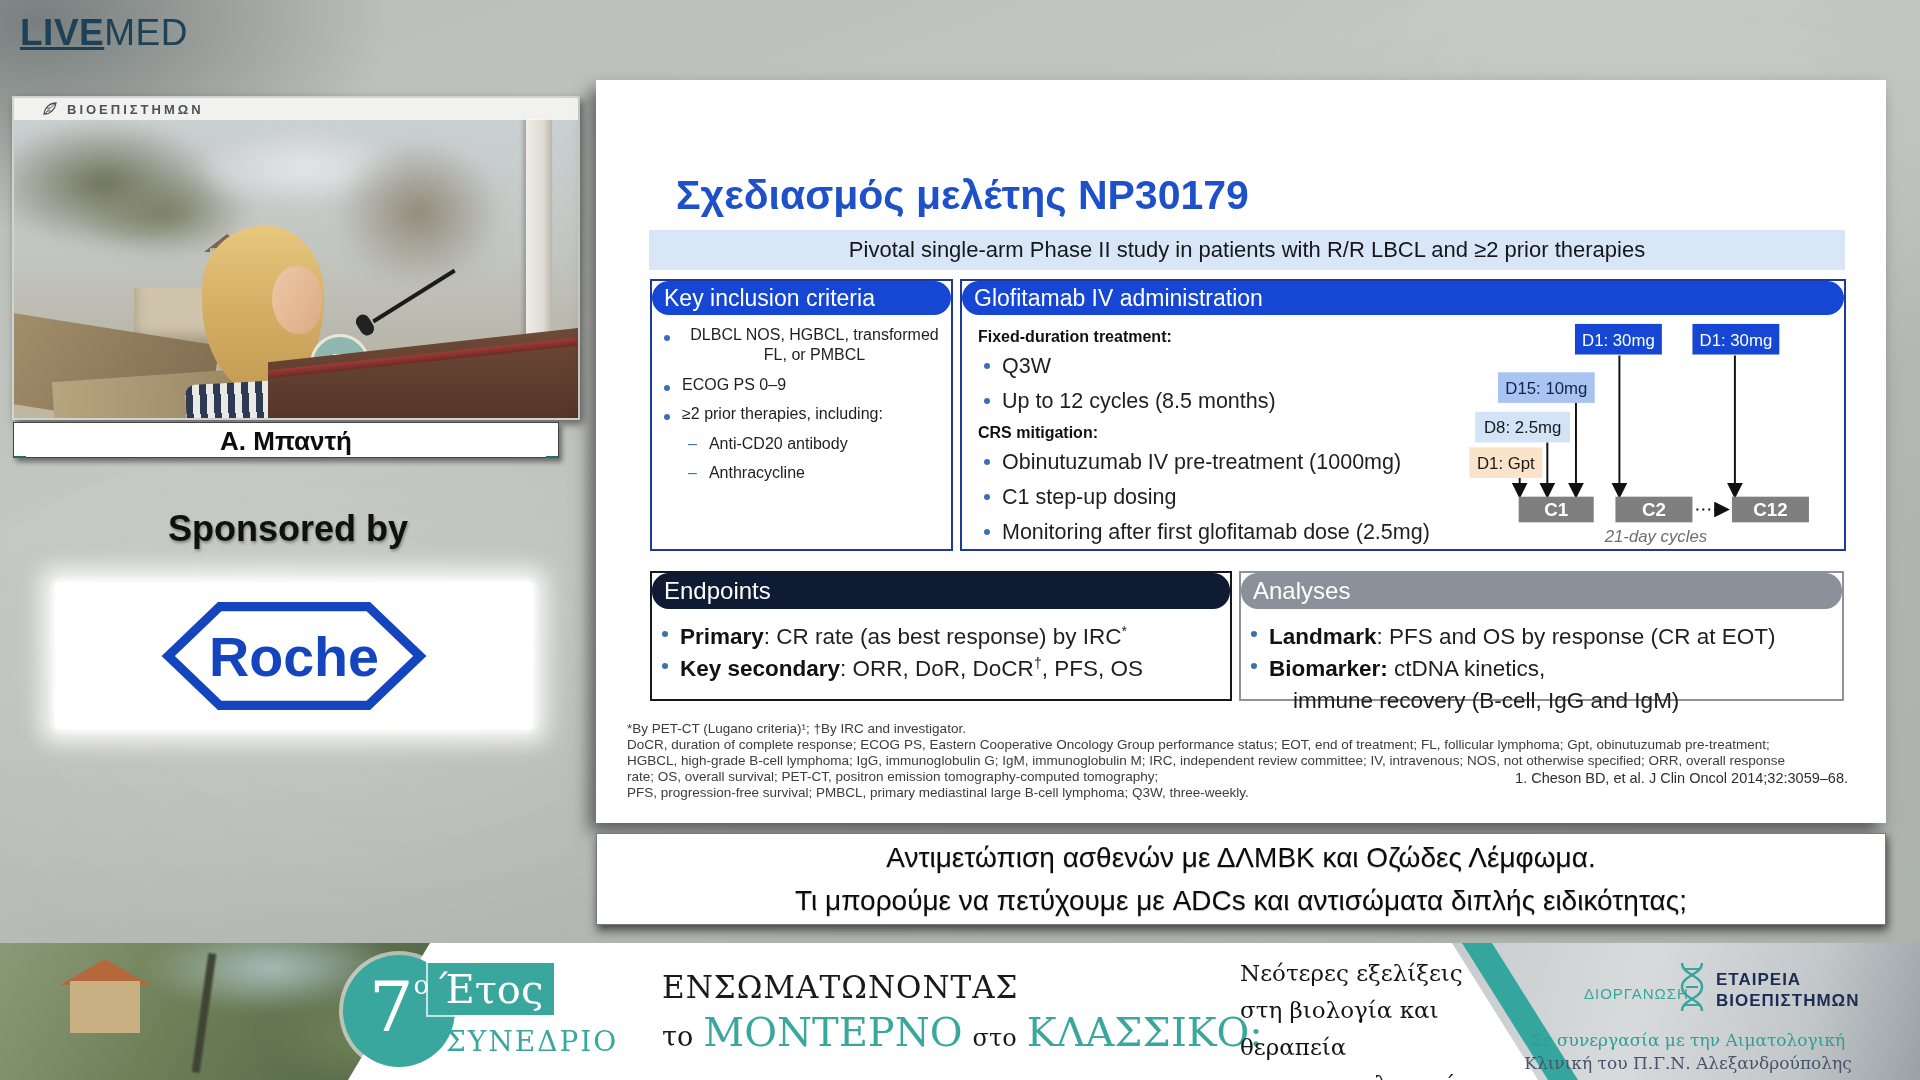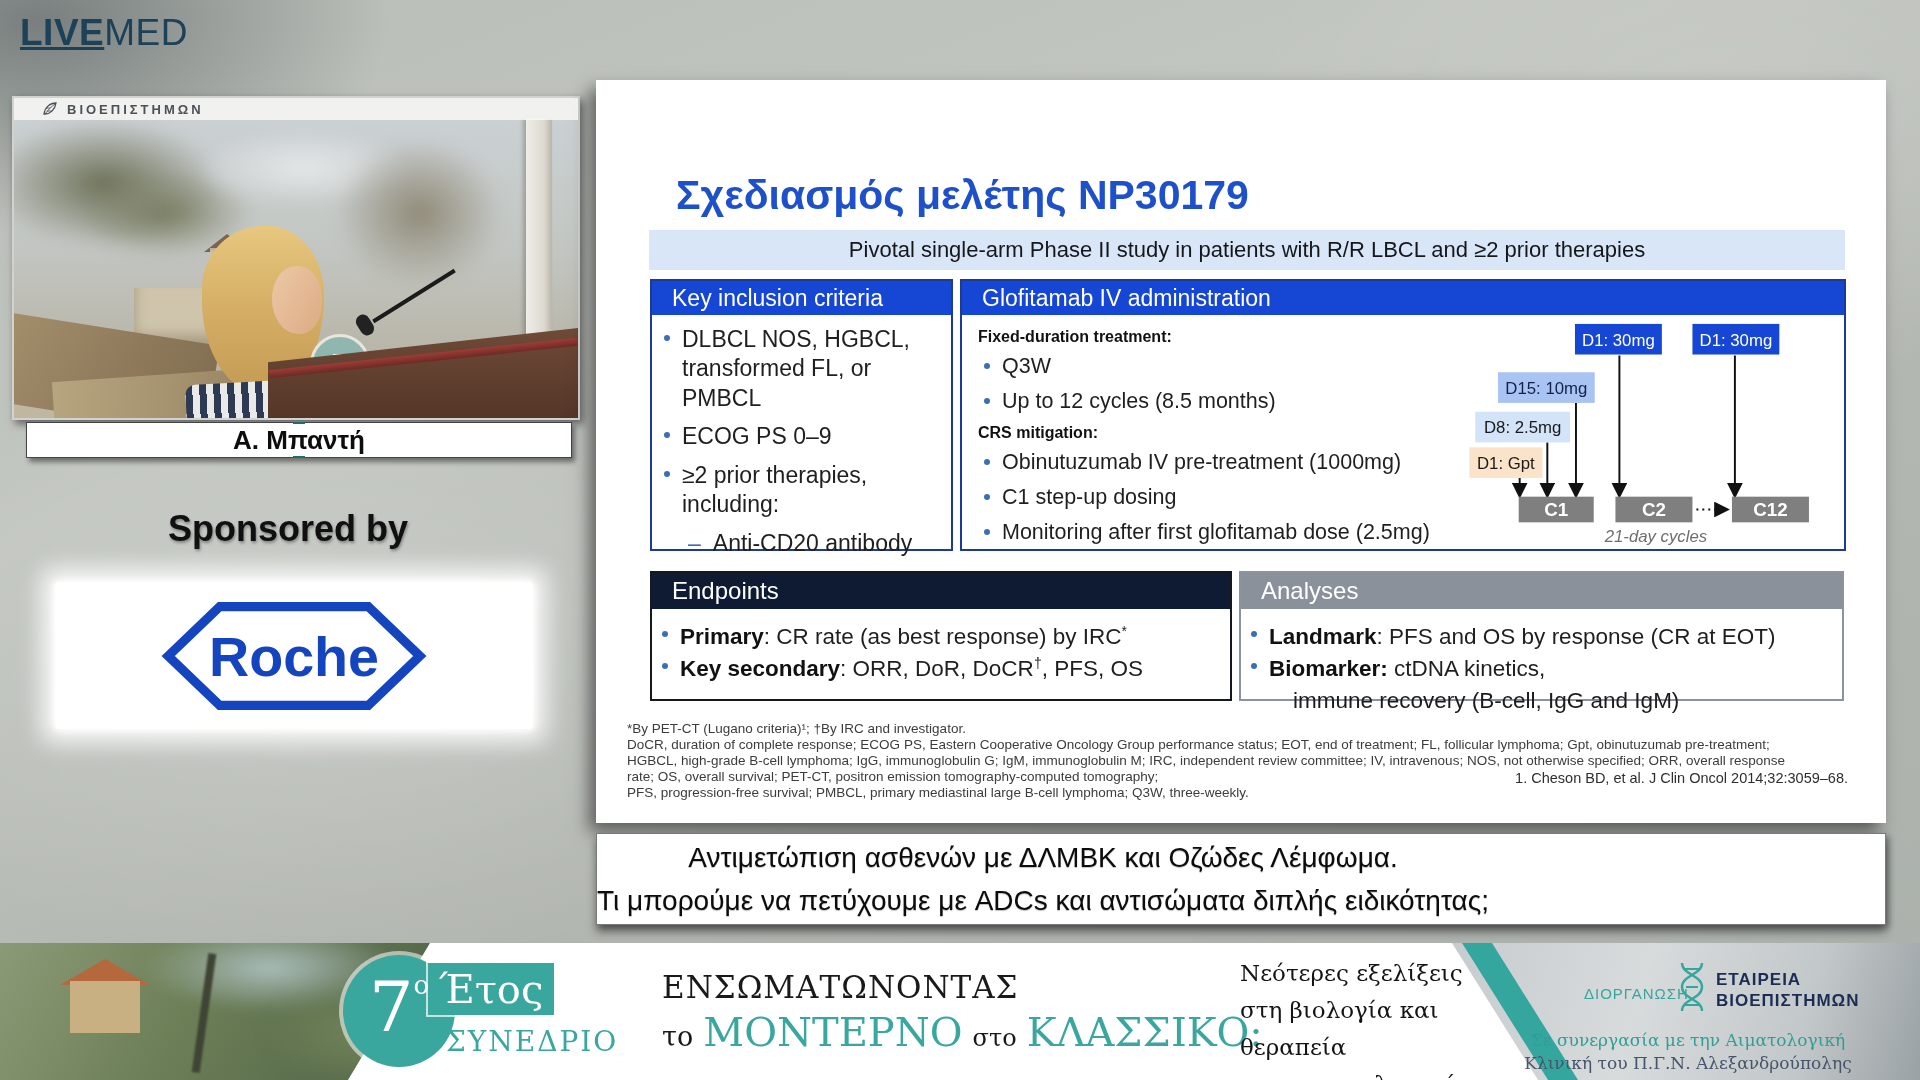--- a/index.html
+++ b/index.html
@@ -39,66 +39,66 @@
           color:#fff;font-size:30px;font-weight:bold;display:flex;align-items:center;justify-content:center;}
   .mic-arm{left:352px;top:196px;width:96px;height:4px;background:#1b1b1b;transform:rotate(-32deg);}
   .mic-head{left:344px;top:216px;width:14px;height:22px;border-radius:7px;background:#222;transform:rotate(-32deg);}
   .podium{right:0;bottom:0;width:310px;height:90px;background:linear-gradient(180deg,#70четь,#4e3226);
           background:linear-gradient(180deg,#6f4a37 0%,#543628 100%);clip-path:polygon(0 38%,100% 0,100% 100%,0 100%);}
   .podium-edge{right:0;bottom:56px;width:310px;height:8px;background:linear-gradient(180deg,#9e3c35,#6e2a26);transform:rotate(-6deg);}
   .wm-bar{left:0;top:0;width:100%;height:22px;background:rgba(246,246,243,.88);display:flex;align-items:center;gap:9px;padding-left:28px;box-sizing:border-box;z-index:5;}
   .wm-text{font-size:13px;font-weight:bold;letter-spacing:3px;color:#4c5158;}
 
   
-  .name-bar{left:26px;top:422px;width:544px;height:34px;background:#fff;border:1px solid #444;
-            box-shadow:3px 4px 5px rgba(0,0,0,.45);display:flex;align-items:center;flex-direction:column;}
+  .name-bar{left:13px;top:422px;width:544px;height:34px;background:#fff;border:1px solid #444;
+            box-shadow:3px 4px 5px rgba(0,0,0,.45);display:flex;align-items:flex-end;}
   .name-cap{width:10px;background:#2a9e96;border:1px solid #1d6f69;margin:-1px 0;}
   .name-text{flex:1;display:flex;align-items:center;justify-content:center;font-size:26px;font-weight:bold;color:#0d0d0d;}
 
   
   .sponsored{left:0;top:508px;width:576px;text-align:center;font-size:36px;font-weight:bold;color:#101010;
              text-shadow:1px 2px 3px rgba(0,0,0,.35);}
   .roche-card{left:55px;top:582px;width:478px;height:147px;background:#fff;border-radius:4px;
               box-shadow:0 0 22px 14px rgba(255,255,255,.85),0 0 6px 2px rgba(255,255,255,.9);
               display:flex;align-items:center;justify-content:center;}
 
   
   .slide{left:596px;top:80px;width:1290px;height:743px;background:#fff;box-shadow:-7px 9px 16px rgba(0,0,0,.5);}
   .slide-title{position:absolute;left:80px;top:92px;font-size:41px;font-weight:bold;color:#1e50c9;}
   .subtitle{position:absolute;left:53px;top:150px;width:1196px;height:40px;background:#d9e6f8;
             display:flex;align-items:center;justify-content:center;font-size:22px;color:#15171b;}
   .sbox{position:absolute;background:#fff;box-sizing:border-box;}
-  .sbox-hdr{height:34px;display:flex;align-items:center;padding-left:20px;color:#fff;font-size:23px;box-sizing:border-box;}
+  .sbox-hdr{height:34px;display:flex;align-items:center;padding-left:12px;color:#fff;font-size:23px;box-sizing:border-box;border-radius:17px;}
   .hdr-blue{background:#1546d4;}
   .bx-inclusion{left:54px;top:199px;width:303px;height:272px;border:2px solid #1f3a96;}
   .bx-admin{left:364px;top:199px;width:886px;height:272px;border:2px solid #1f3a96;}
   .bx-endpoints{left:54px;top:491px;width:582px;height:130px;border:2px solid #15181f;}
   .hdr-dark{background:#0e1b33;height:36px;font-size:24px;}
   .bx-analyses{left:643px;top:491px;width:605px;height:130px;border:2px solid #8d939d;}
   .hdr-gray{background:#8b919b;height:36px;font-size:24px;}
   .bul{display:flex;align-items:flex-start;color:#1f1f1f;}
   .bul .dot{width:6px;height:6px;border-radius:50%;background:#3a6fb5;margin:10px 12px 0 10px;flex:none;}
   .bul .dash{color:#3a6fb5;margin:0 12px 0 34px;flex:none;}
-  .inc-body{padding:10px 4px 0 2px;font-size:23px;line-height:1.28;}
+  .inc-body{padding:10px 4px 0 2px;font-size:16px;line-height:1.28;text-align:center;}
   .inc-body .bul{margin-bottom:9px;}
   .adm-body{padding:8px 0 0 14px;font-size:21.5px;line-height:1.25;width:500px;}
   .bold-line{font-weight:bold;font-size:16px;color:#111;margin:4px 0 6px 2px;}
   .adm-body .bul{margin-bottom:8px;}
   .adm-body .bul .dot{margin-left:8px;}
   .ep-body{padding:12px 0 0 0;font-size:22.5px;line-height:1.42;color:#1c1c1c;}
   .ep-body b{color:#111;}
   .sup{vertical-align:super;font-size:.62em;}
   .cont-line{margin-left:52px;}
   .diagram{position:absolute;right:4px;top:36px;}
   .footnotes{position:absolute;left:31px;top:641px;font-size:13.5px;line-height:16px;color:#3c3c3c;}
   .reference{position:absolute;right:38px;top:690px;font-size:14.5px;color:#2e2e2e;}
 
   
   .banner{left:596px;top:833px;width:1290px;height:92px;background:#fff;border:1px solid #7a7a7a;
-          box-shadow:0 7px 9px rgba(0,0,0,.4),3px 3px 6px rgba(0,0,0,.3);display:flex;align-items:flex-start;box-sizing:border-box;flex-direction:column;}
+          box-shadow:0 7px 9px rgba(0,0,0,.4),3px 3px 6px rgba(0,0,0,.3);display:flex;align-items:center;box-sizing:border-box;flex-direction:column;}
   .banner-cap{width:9px;background:#2a9e96;}
   .banner-text{flex:1;display:flex;flex-direction:column;align-items:center;justify-content:center;
                font-size:28px;line-height:43px;color:#0c0c0c;text-shadow:0 1px 1px rgba(0,0,0,.25);}
 
   
   .footer{left:0;top:943px;width:1920px;height:137px;overflow:hidden;background:#b8bcb6;}
   .f-paint{position:absolute;left:0;top:0;width:560px;height:137px;background:linear-gradient(120deg,#8a9a77 0%,#6d7f57 35%,#55684a 70%,#46543e 100%);}
   .fp-blob{position:absolute;filter:blur(6px);border-radius:50%;}
   .fp-sky{left:140px;top:-20px;width:260px;height:90px;background:radial-gradient(ellipse,#a9bcba,rgba(169,188,186,0) 70%);}
   .fp-house{position:absolute;left:70px;top:38px;width:70px;height:52px;background:#c8b083;}

